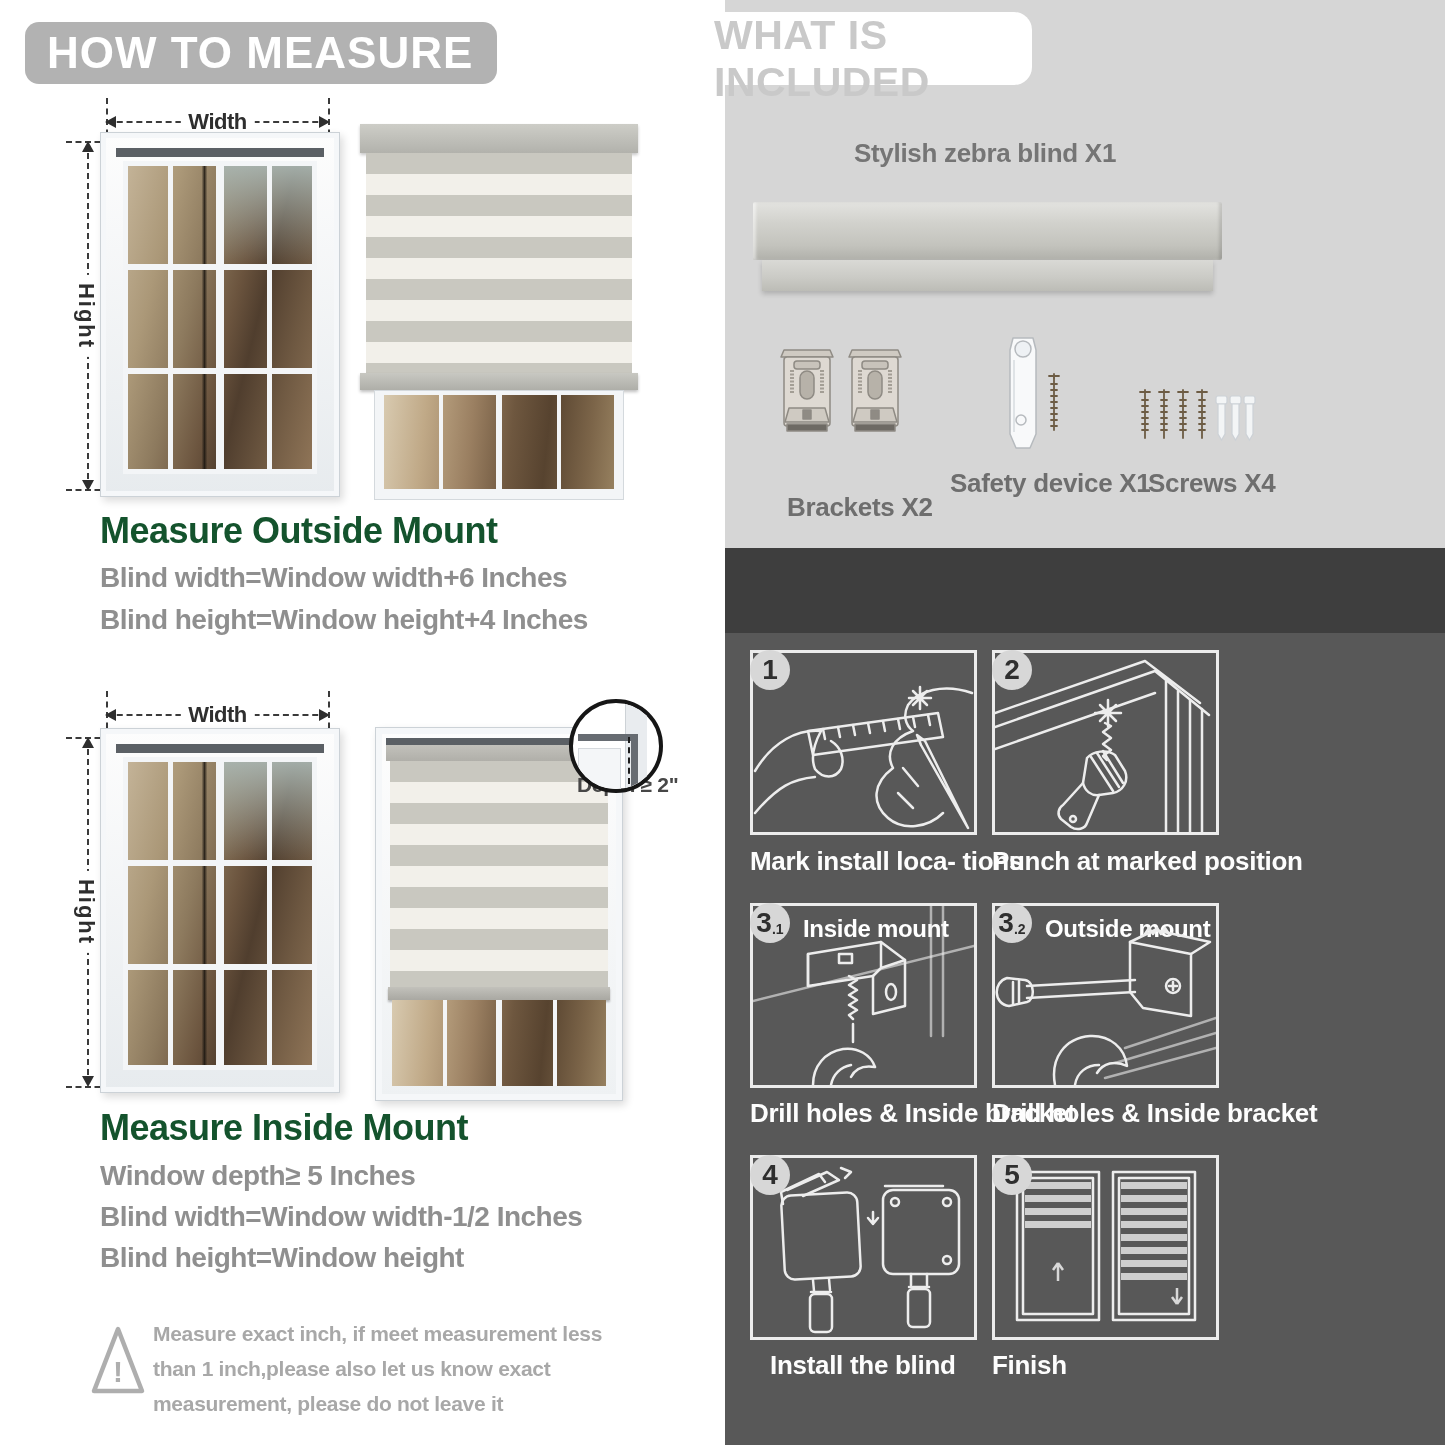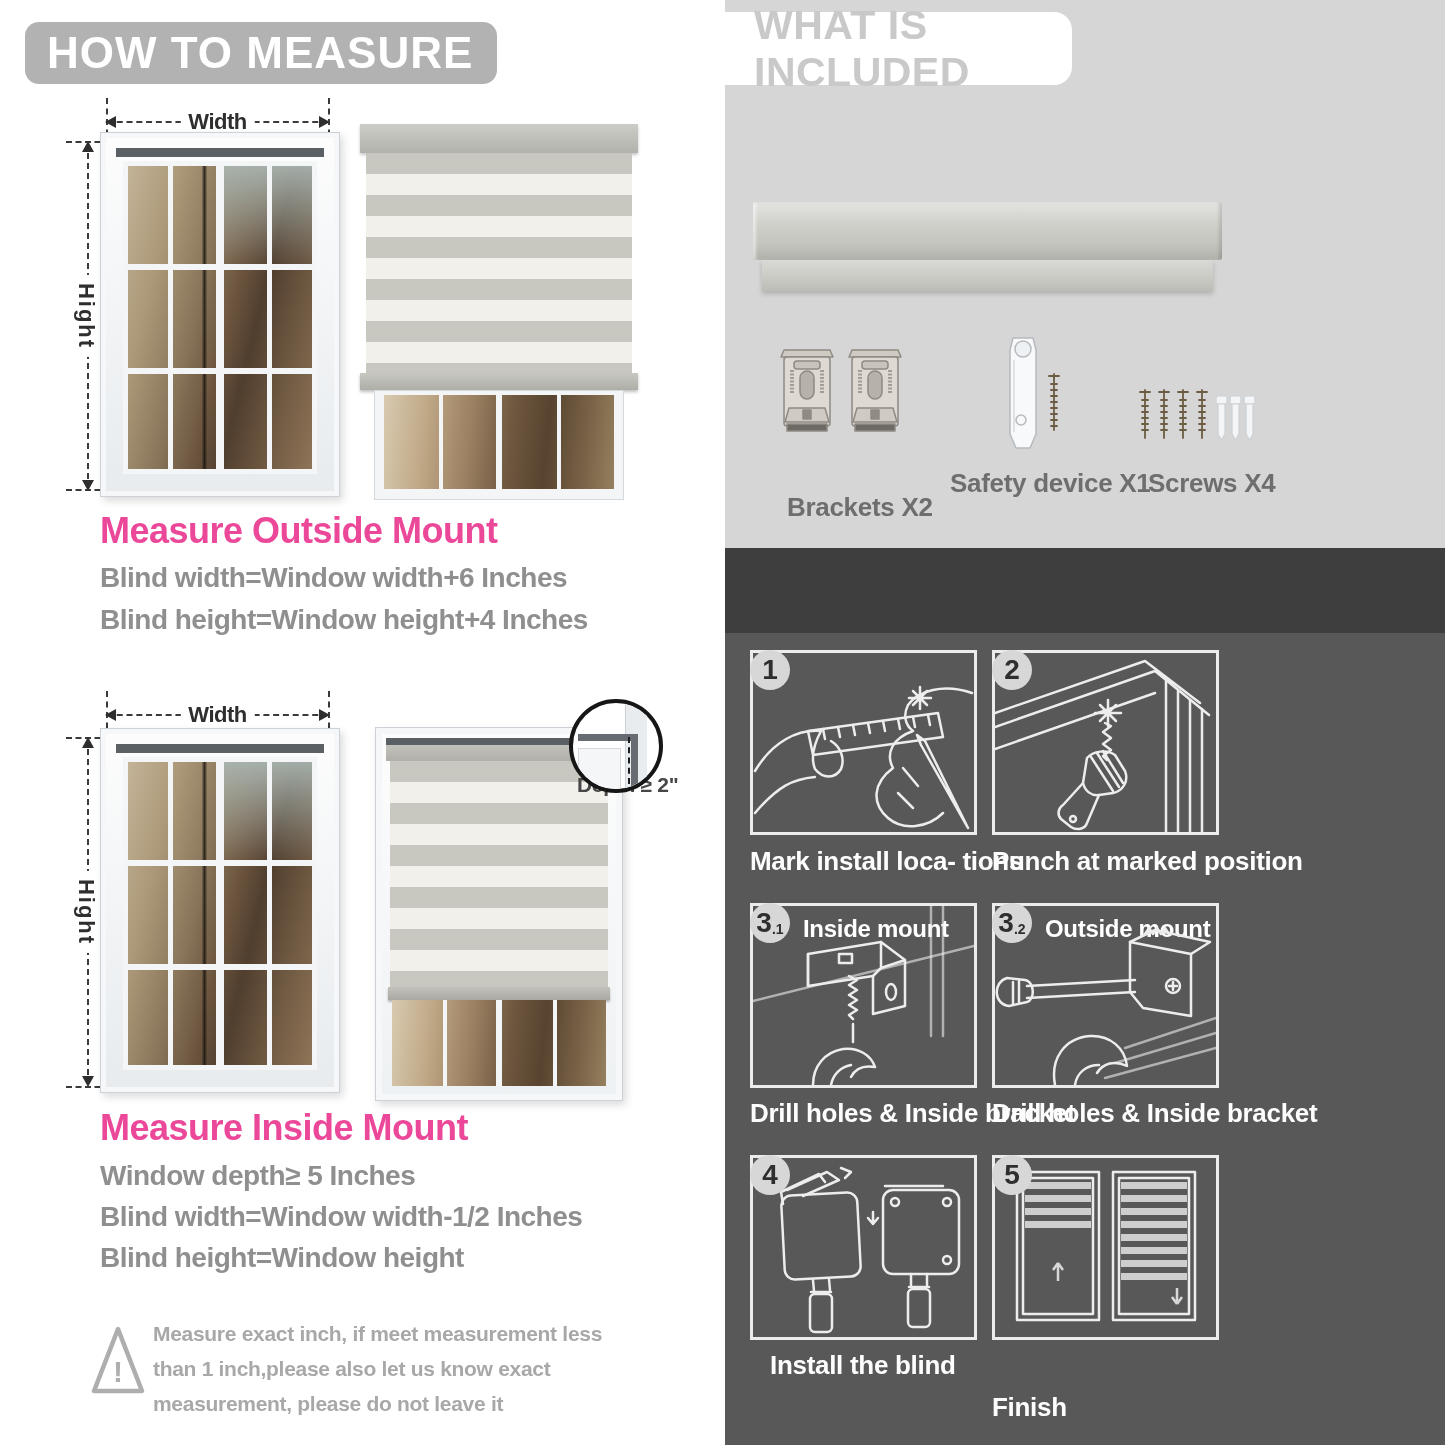--- a/index.html
+++ b/index.html
@@ -71,32 +71,32 @@
   
   .magnifier{left:569px;top:699px;width:86px;height:86px;border:4px solid #161616;border-radius:50%;
     background:#fff;overflow:hidden;z-index:5;}
   .mag-band{position:absolute;right:14%;top:0;bottom:0;width:24%;background:#e9ecef;border-left:1px solid #cdd2d6;}
   .mag-L{position:absolute;left:6%;top:36%;width:62%;height:70%;border-top:7px solid #676c72;border-right:7px solid #676c72;}
   .mag-white{position:absolute;left:6%;top:52%;width:48%;height:58%;background:#f4f6f8;border:1px solid #d5d9dd;}
   .mag-dash{position:absolute;left:64%;top:40%;bottom:6%;border-left:2px dashed #1d1d1d;}
 
   .depth-label{left:577px;top:773px;color:#474747;font-weight:bold;font-size:21px;letter-spacing:-0.3px;white-space:nowrap;}
 
-  .mi-heading{color:#ec4899;font-size:36px;font-weight:bold;letter-spacing:-0.5px;white-space:nowrap;}
+  .mi-heading{color:#14532d;font-size:36px;font-weight:bold;letter-spacing:-0.5px;white-space:nowrap;}
   .mi-line{color:#8f8f8f;font-size:28px;font-weight:bold;letter-spacing:-0.5px;white-space:nowrap;}
 
   .warn-text{left:153px;top:1316px;width:450px;color:#a8a8a8;font-size:21px;font-weight:bold;line-height:35px;letter-spacing:-0.3px;}
 
   
   .rc-top{left:725px;top:0;width:720px;height:548px;background:#d6d6d6;}
   .rc-band{left:725px;top:548px;width:720px;height:85px;background:#3e3e3e;}
   .rc-steps{left:725px;top:633px;width:720px;height:812px;background:#585858;}
 
-  .included-pill{left:712px;top:12px;width:360px;height:73px;background:#ffffff;border-radius:0 18px 18px 0;
-    display:flex;align-items:center;padding-left:42px;box-sizing:border-box;z-index:2;}
+  .included-pill{left:672px;top:12px;width:360px;height:73px;background:#ffffff;border-radius:0 18px 18px 0;
+    display:flex;align-items:flex-start;padding-left:42px;box-sizing:border-box;z-index:2;}
   .included-pill span{color:#c9c9c9;font-size:41px;font-weight:bold;letter-spacing:0.5px;}
 
   .stylish-label{left:765px;top:138px;width:440px;text-align:center;color:#757575;font-size:26px;font-weight:bold;letter-spacing:-0.3px;}
 
   .headrail{left:753px;top:202px;width:469px;height:58px;border-radius:2px;
     background:linear-gradient(180deg,#e3e3e0 0%,#d2d2cd 35%,#c3c3bd 75%,#b0b0aa 100%);
     box-shadow:inset -3px 0 3px rgba(0,0,0,.12), inset 3px 0 3px rgba(255,255,255,.5);}
   .headrail-lip{left:762px;top:260px;width:451px;height:31px;
     background:linear-gradient(180deg,#d9d9d5 0%,#cbcbc6 55%,#bcbcb6 100%);
     box-shadow:0 3px 5px rgba(0,0,0,.18);}
@@ -227,20 +227,21 @@
   <div class="abs warn-text">Measure exact inch, if meet measurement less than 1 inch,please also let us know exact measurement, please do not leave it</div>
 
   <div class="abs rc-top"></div>
   <div class="abs rc-band"></div>
   <div class="abs rc-steps"></div>
 
   <div class="abs included-pill">
     <span>WHAT IS INCLUDED</span>
   </div>
 
+  <div class="abs stylish-label">Stylish zebra blind X1</div>
   <div class="abs headrail"></div>
   <div class="abs headrail-lip"></div>
 
   <svg class="abs" style="left:779px;top:348px;" width="124" height="94" viewBox="0 0 124 94">
     <g stroke="#8f8b84" stroke-width="1.5" fill="#ded9d2" stroke-linejoin="round">
       <path d="M2,9 L54,9 L51,2 L5,2 Z" fill="#cfcac2"></path>
       <rect x="5" y="9" width="46" height="69" rx="3"></rect>
       <rect x="15" y="13" width="26" height="8" rx="3" fill="#c8c3bb"></rect>
       <path d="M13,22 v24 M43,22 v24" stroke="#a39e95" stroke-width="4" stroke-dasharray="2,1.5" fill="none"></path>
       <rect x="21" y="23" width="14" height="28" rx="7" fill="#b7b2a9"></rect>
@@ -446,15 +447,15 @@
             <rect x="126" y="63" width="66" height="7"></rect>
           <rect x="126" y="76" width="66" height="7"></rect>
             <rect x="126" y="89" width="66" height="7"></rect>
           <rect x="126" y="102" width="66" height="7"></rect>
             <rect x="126" y="115" width="66" height="7"></rect>
         </g>
         <path d="M182,130 v16 m0,0 l-5,-7 m5,7 l5,-7" stroke="#d8d8d8"></path>
       </g>
     </svg>
   </div>
-  <div class="step-caption" style="left:992px;top:1350px;margin-top:42px;">Finish</div>
+  <div class="step-caption" style="left:992px;top:1350px;">Finish</div>
 
 </div>
 
 </body></html>

